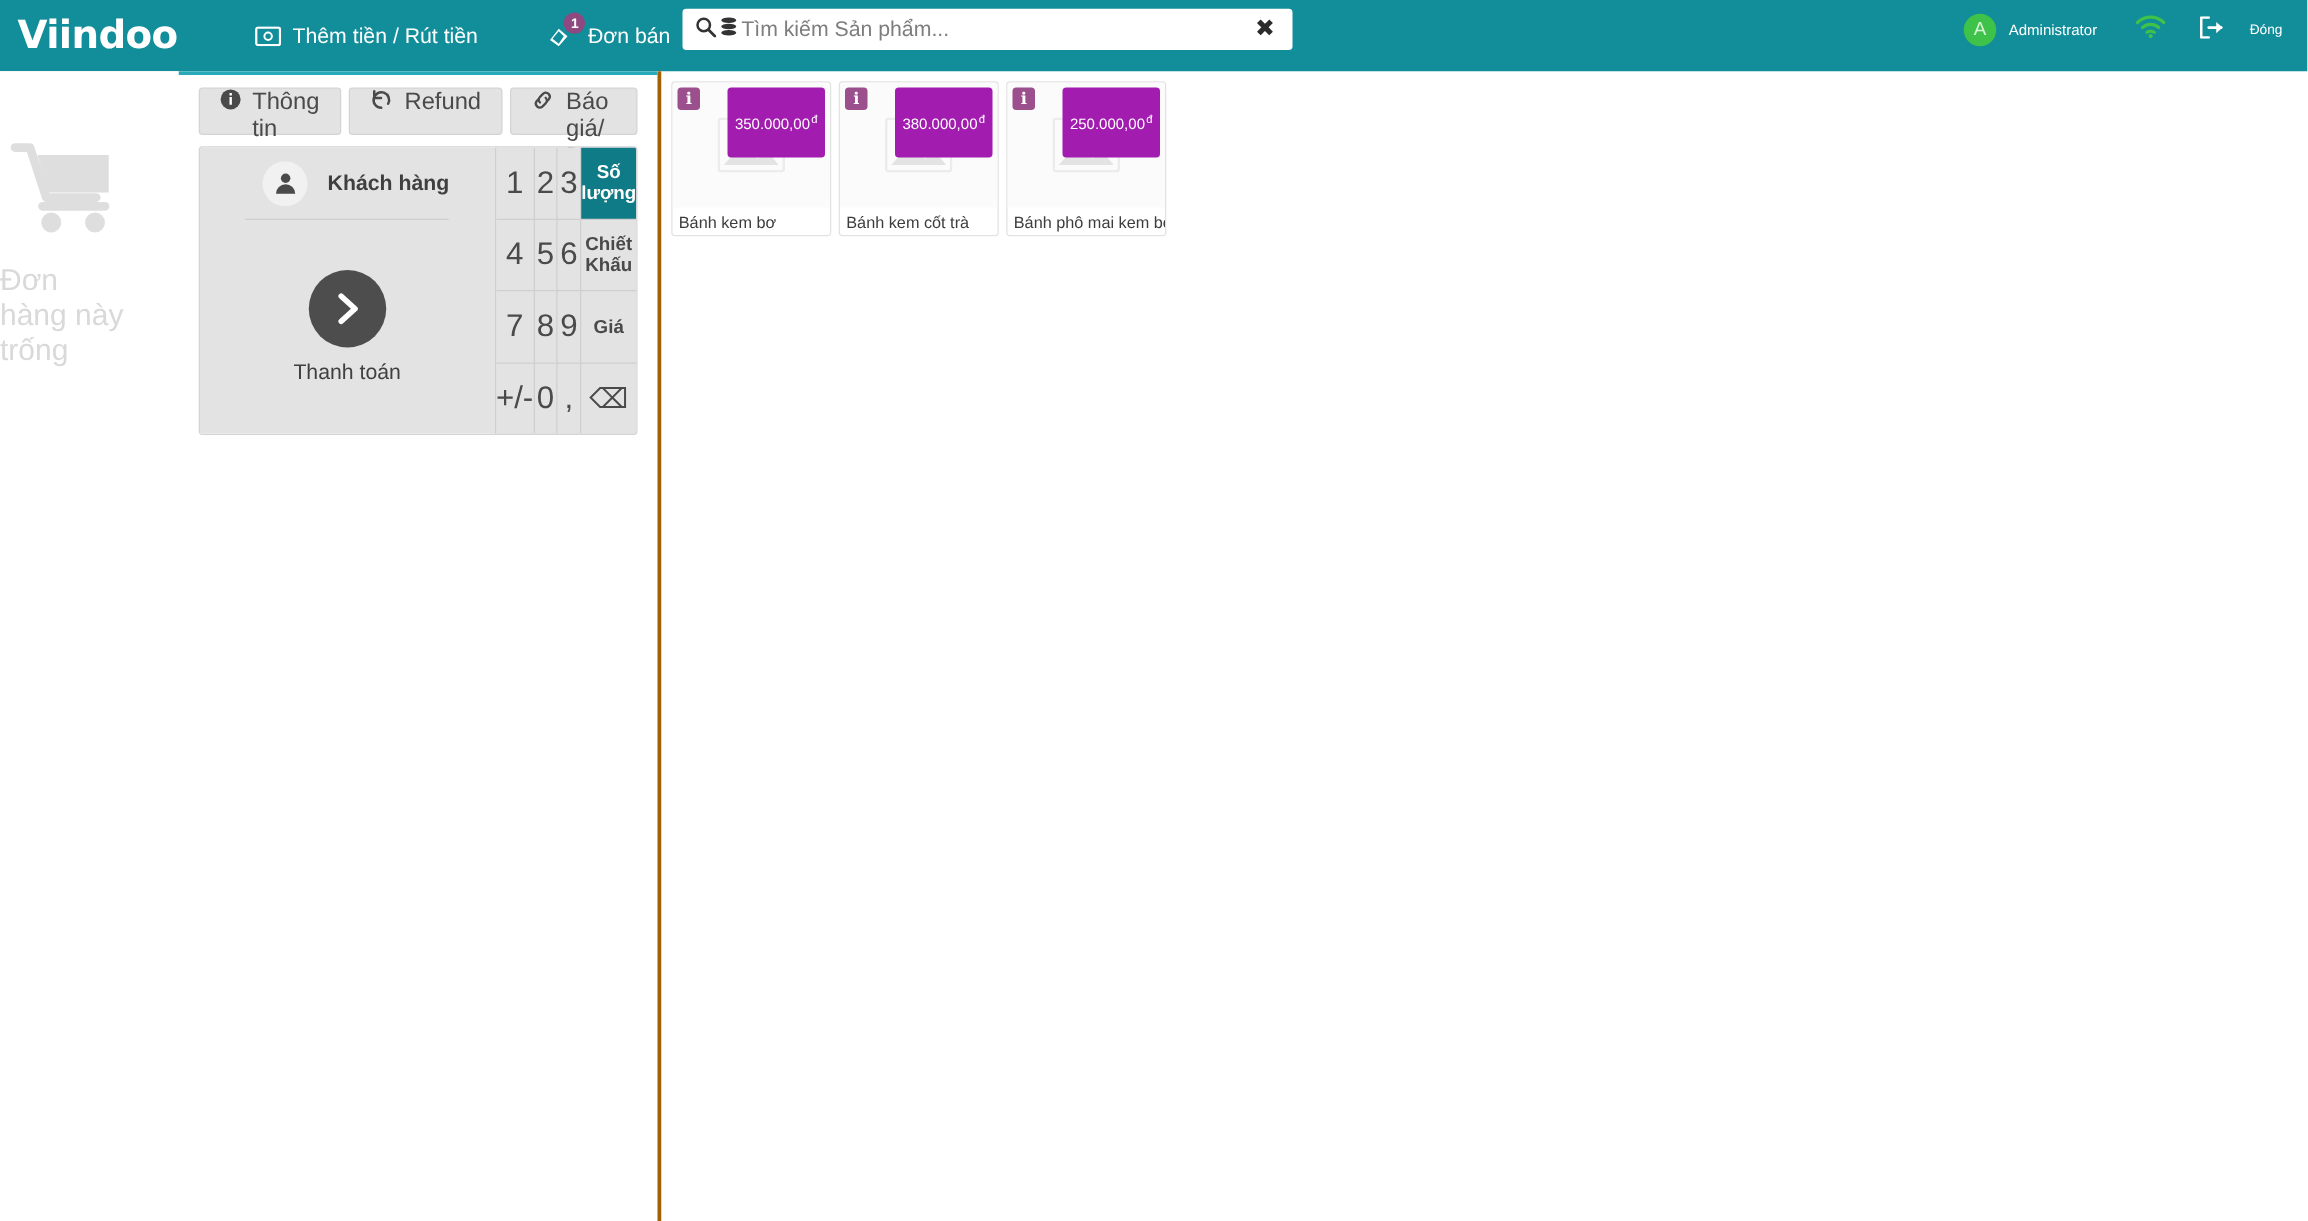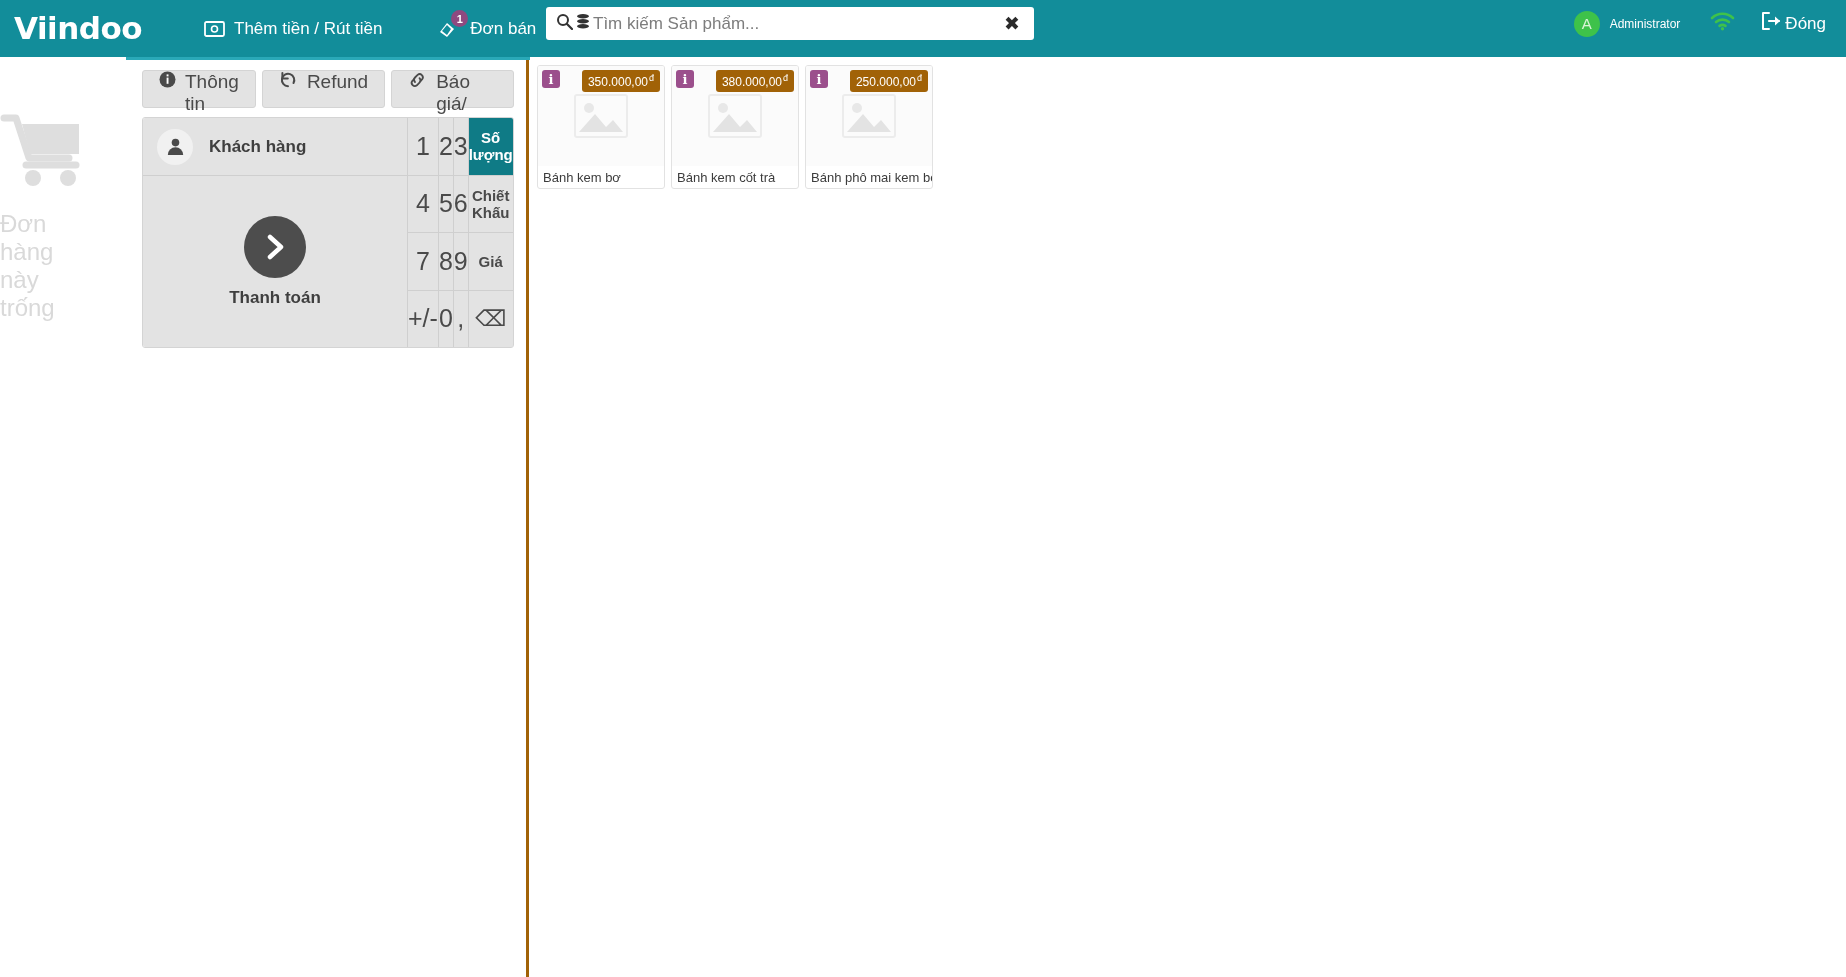--- a/index.html
+++ b/index.html
@@ -94,21 +94,21 @@
   .avatar {
     width: 26px; height: 26px;
     border-radius: 50%;
     background: #3ec24a;
     color: #d8f4d6;
     display: flex; align-items: center; justify-content: center;
     font-size: 15px; font-weight: 500;
   }
   .user-name { font-size: 12px; }
   .wifi-box { padding: 0 16px; display: flex; align-items: center; cursor: pointer; }
-  .close-box { display: flex; align-items: center; gap: 3px; padding: 0 8px 0 10px; font-size: 17px; cursor: pointer; }
+  .close-box { display: flex; align-items: center; gap: 20px; padding: 0 8px 0 10px; font-size: 11px; cursor: pointer; }
 
   
   .body { display: flex; height: 930px; }
 
   
   .left-panel {
     width: 529px;
     background: #ffffff;
     display: flex;
     flex-direction: row;
@@ -150,25 +150,26 @@
   }
 
   .pad-wrap {
     display: flex;
     border: 1px solid #d4d4d4;
     border-radius: 3px;
     overflow: hidden;
     height: 231px;
   }
   .cust-col {
-    width: 265px;
+    width: 237px;
     background: #e3e3e3;
     display: flex;
     flex-direction: column;
     border-right: 1px solid #cfcfcf;
+    align-items: center;
   }
   .cust-btn {
     height: 58px;
     display: flex;
     align-items: center;
     gap: 16px;
     padding-left: 14px;
     border-bottom: 1px solid #cfcfcf;
     cursor: pointer;
   }
@@ -187,21 +188,21 @@
     justify-content: center;
     cursor: pointer;
     gap: 10px;
   }
   .pay-circle {
     width: 62px; height: 62px;
     border-radius: 50%;
     background: #4d4d4d;
     display: flex; align-items: center; justify-content: center;
   }
-  .pay-label { font-size: 17px; color: #3f3f3f; font-weight: 700; }
+  .pay-label { font-size: 17px; color: #3f3f3f; font-weight: 400; }
 
   .numpad {
     flex: 1;
     display: grid;
     grid-template-columns: repeat(4, 1fr);
     grid-template-rows: repeat(4, 1fr);
     background: #cfcfcf;
     gap: 1px;
   }
   .key {
@@ -261,24 +262,24 @@
     color: #fff;
     display: flex; align-items: center; justify-content: center;
     font-size: 13px;
     font-weight: 700;
     font-family: "DejaVu Serif", serif;
     z-index: 3;
   }
   .prod-price {
     position: absolute;
     top: 4px; right: 4px;
-    background: #a16207;
+    background: #a21caf;
     color: #ffffff;
     font-size: 12px;
-    padding: 3px 6px;
+    padding: 20px 6px;
     border-radius: 3px;
     white-space: nowrap;
     z-index: 3;
   }
   .prod-price .cur { font-size: 9px; vertical-align: super; margin-left: 1px; }
   .prod-name {
     height: 22px;
     font-size: 13px;
     color: #3c3c3c;
     padding: 0 5px;

